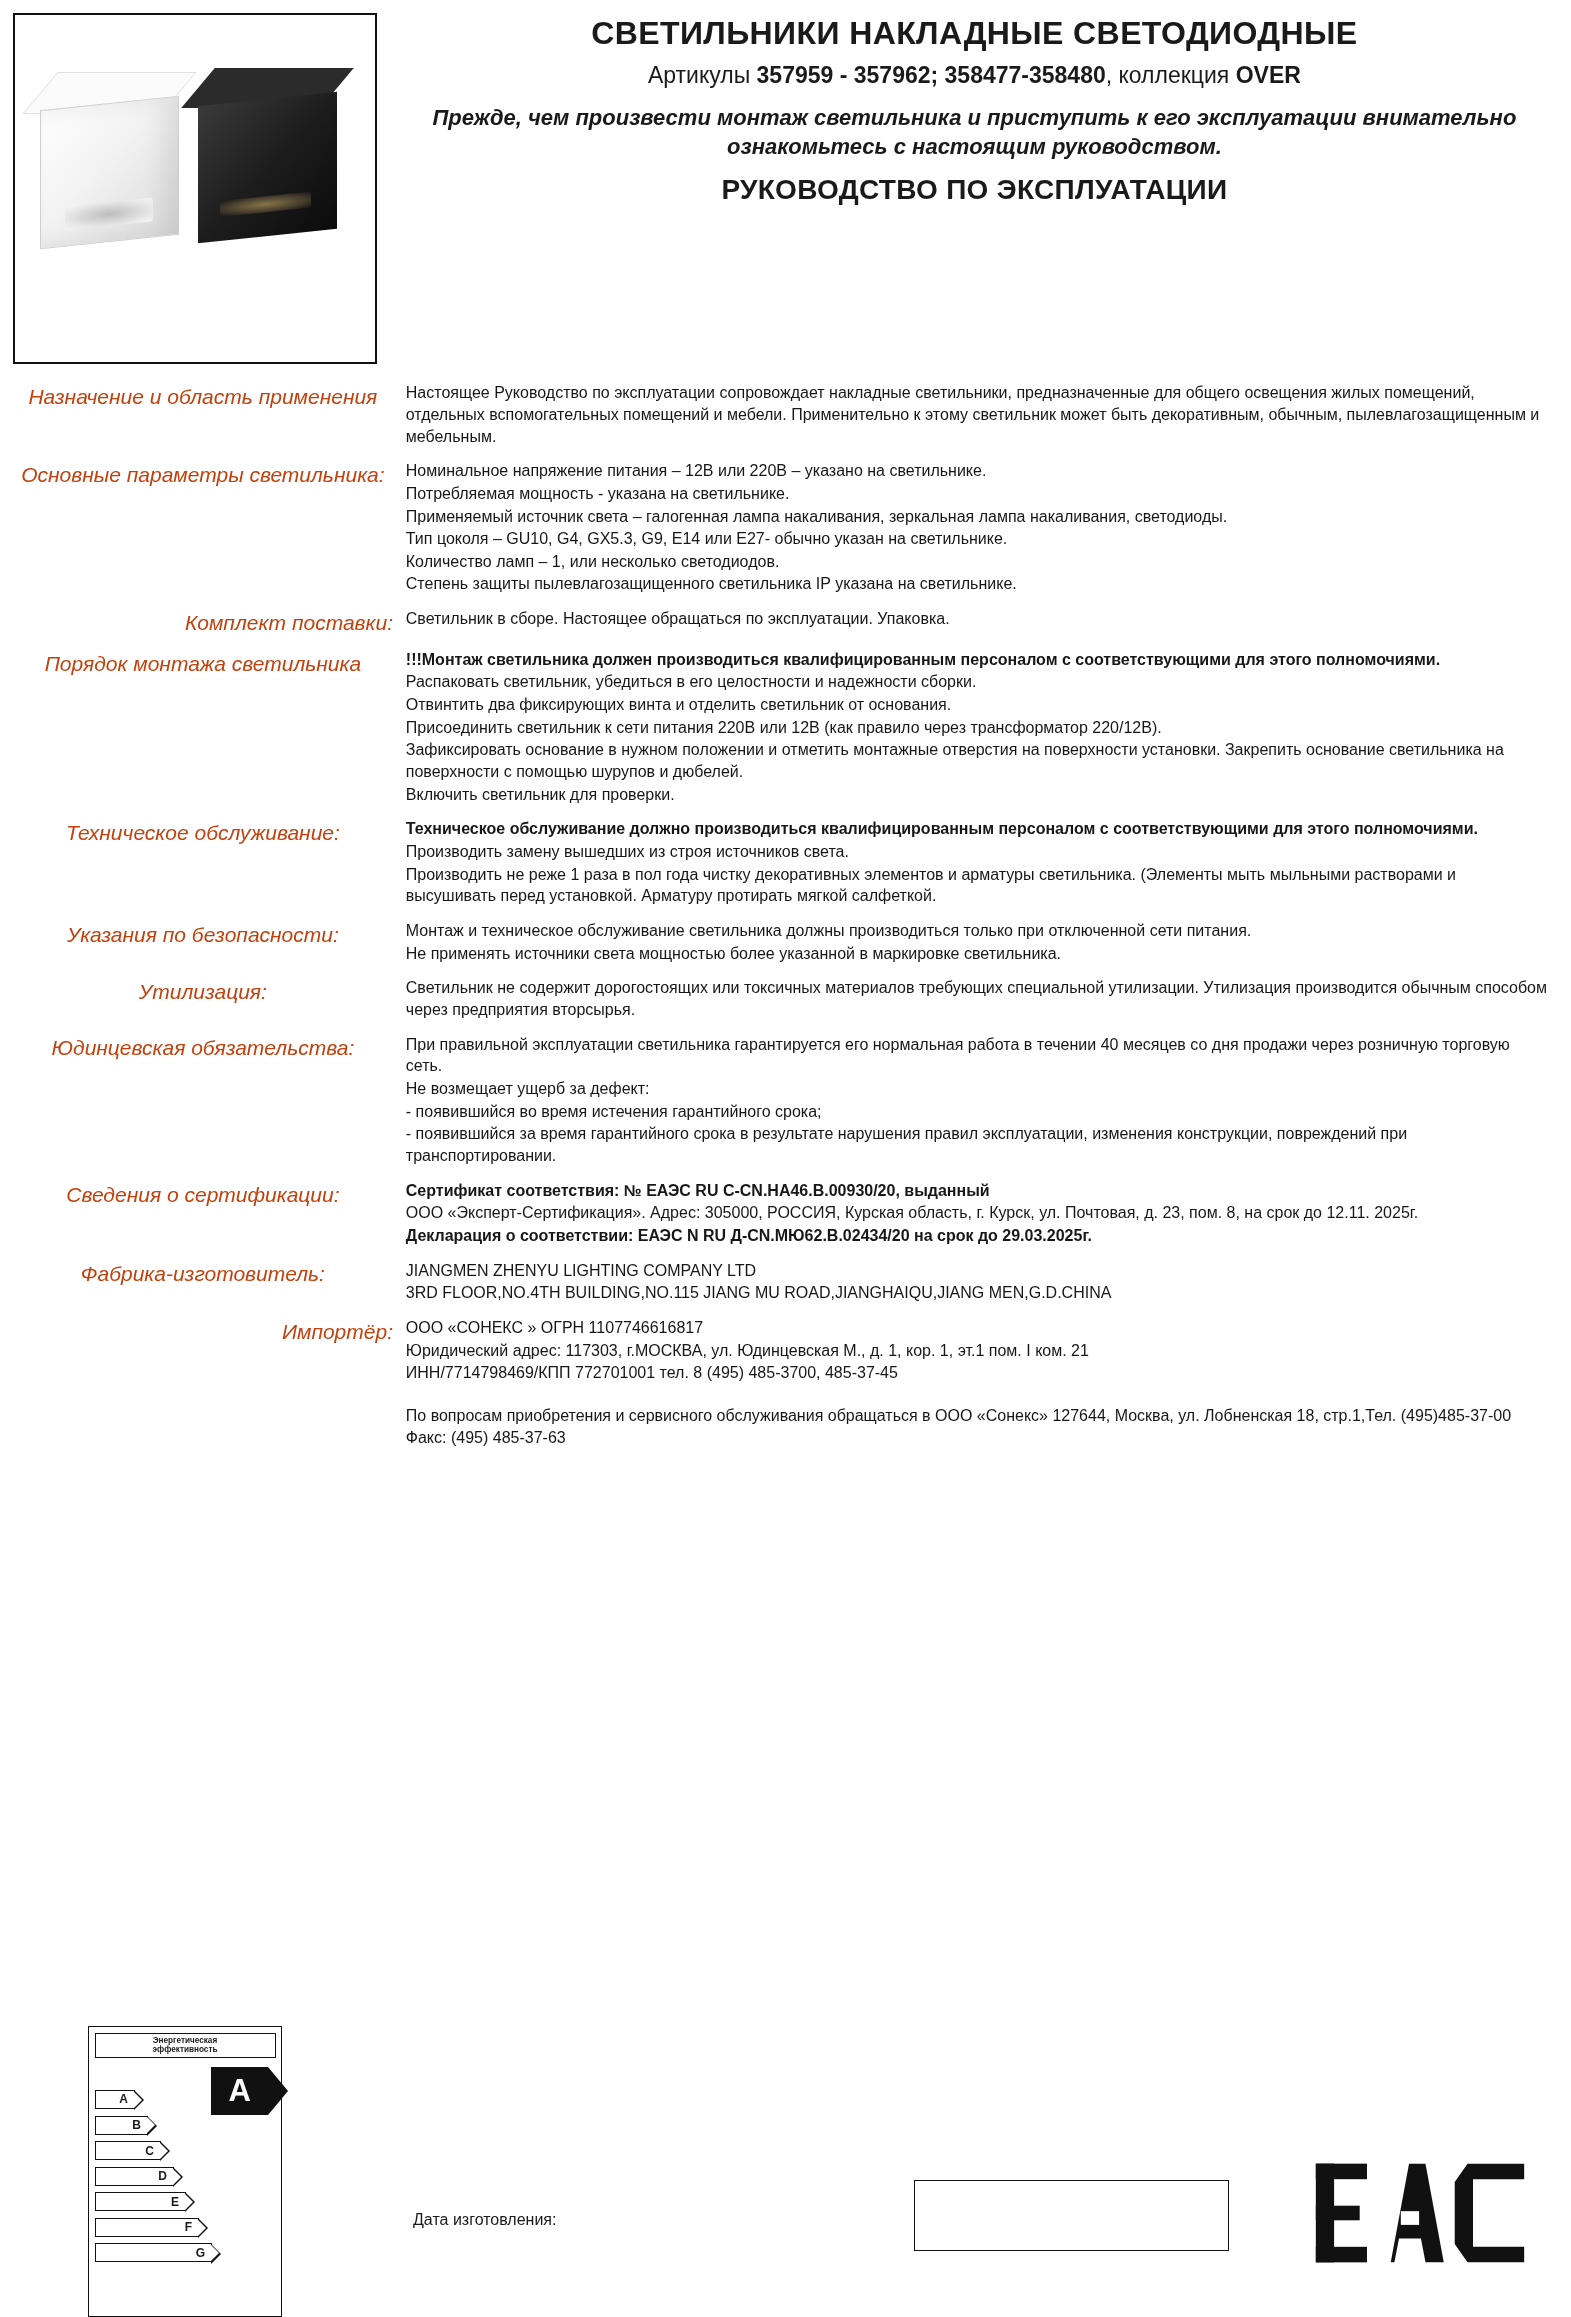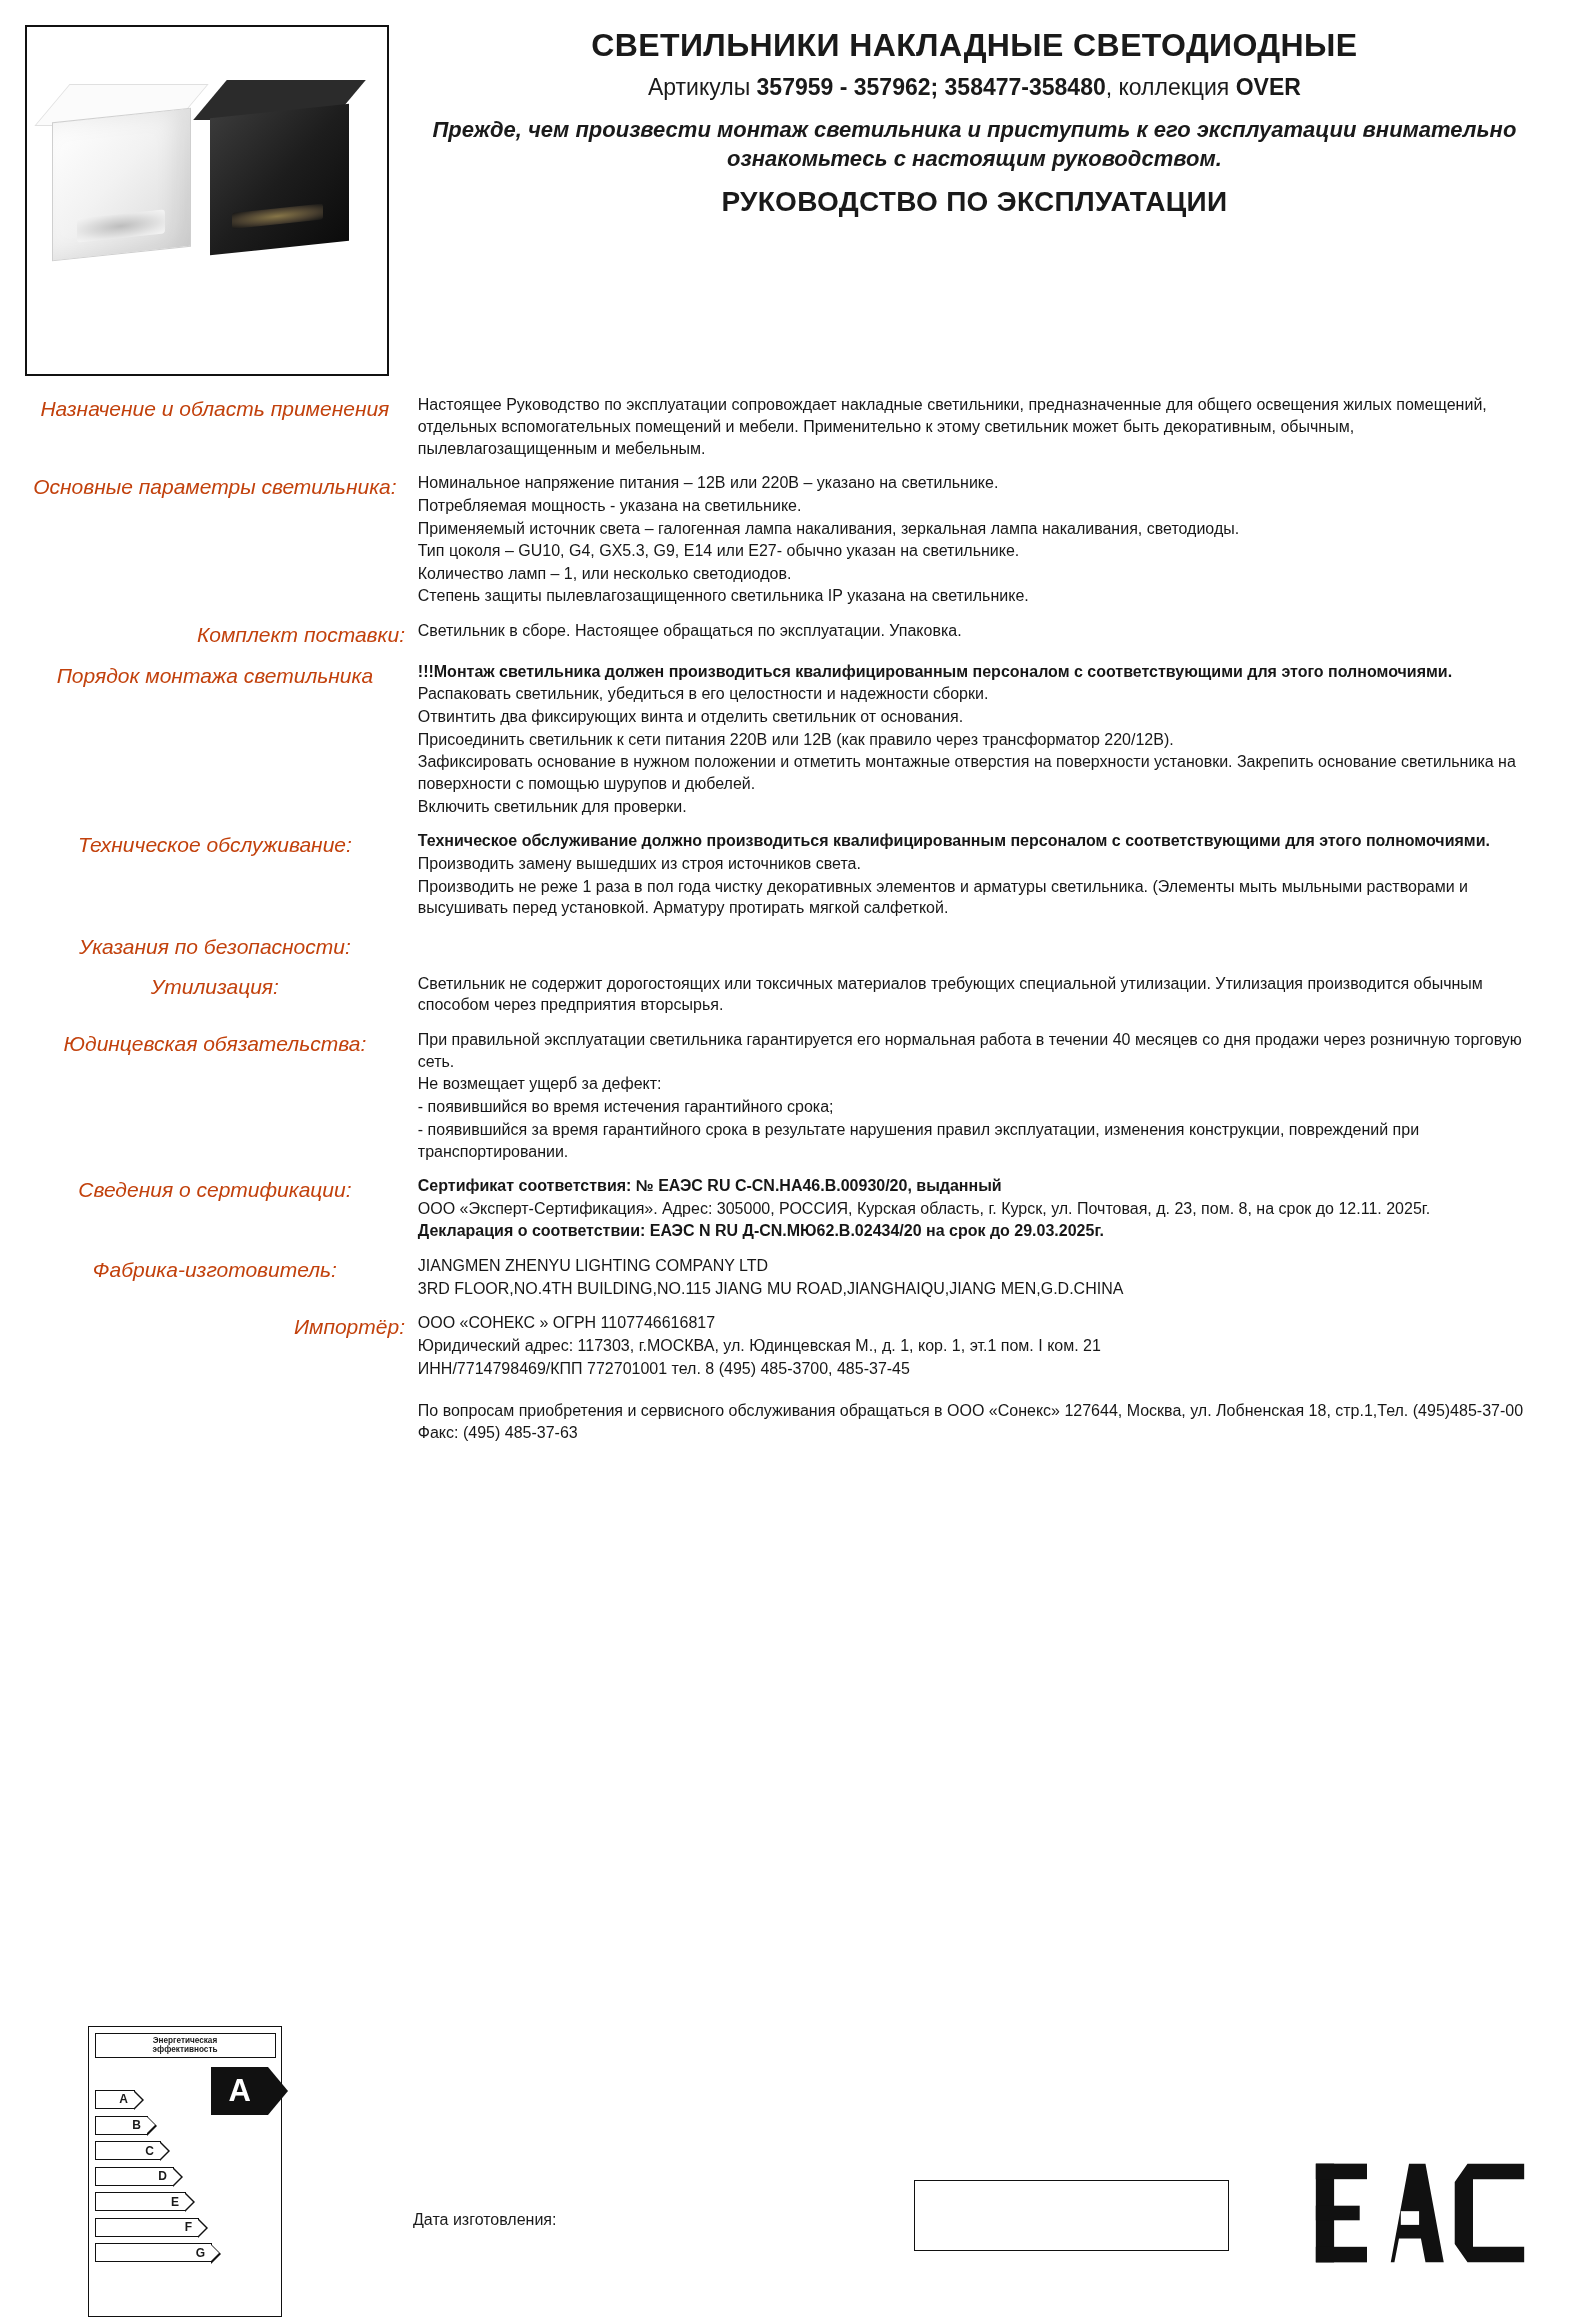--- a/index.html
+++ b/index.html
@@ -12,21 +12,21 @@
     height: 2317px;
     font-family: "Liberation Sans", sans-serif;
     color: #1a1a1a;
     position: relative;
     overflow: hidden;
   }
   .page {
     position: relative;
     width: 1572px;
     height: 2317px;
-    padding: 12px;
+    padding: 0;
     box-sizing: border-box;
   }
 
   
   .header {
     display: flex;
     align-items: flex-start;
     padding: 12.8px 24px 0 12.8px;
     box-sizing: border-box;
   }
@@ -350,20 +350,24 @@
       <div class="label-col">Техническое обслуживание:</div>
       <div class="body-col">
         <p class="b">Техническое обслуживание должно производиться квалифицированным персоналом с соответствующими для этого полномочиями.</p>
         <p>Производить замену вышедших из строя источников света.</p>
         <p>Производить не реже 1 раза в пол года чистку декоративных элементов и арматуры светильника. (Элементы мыть мыльными растворами и высушивать перед установкой. Арматуру протирать мягкой салфеткой.</p>
       </div>
     </div>
 
     <div class="row">
       <div class="label-col">Указания по безопасности:</div>
+      <div class="body-col">
+        <p>Монтаж и техническое обслуживание светильника должны производиться только при отключенной сети питания.</p>
+        <p>Не применять источники света мощностью более указанной в маркировке светильника.</p>
+      </div>
     </div>
 
     <div class="row">
       <div class="label-col">Утилизация:</div>
       <div class="body-col">
         <p>Светильник не содержит дорогостоящих или токсичных материалов требующих специальной утилизации. Утилизация производится обычным способом через предприятия вторсырья.</p>
       </div>
     </div>
 
     <div class="row">

